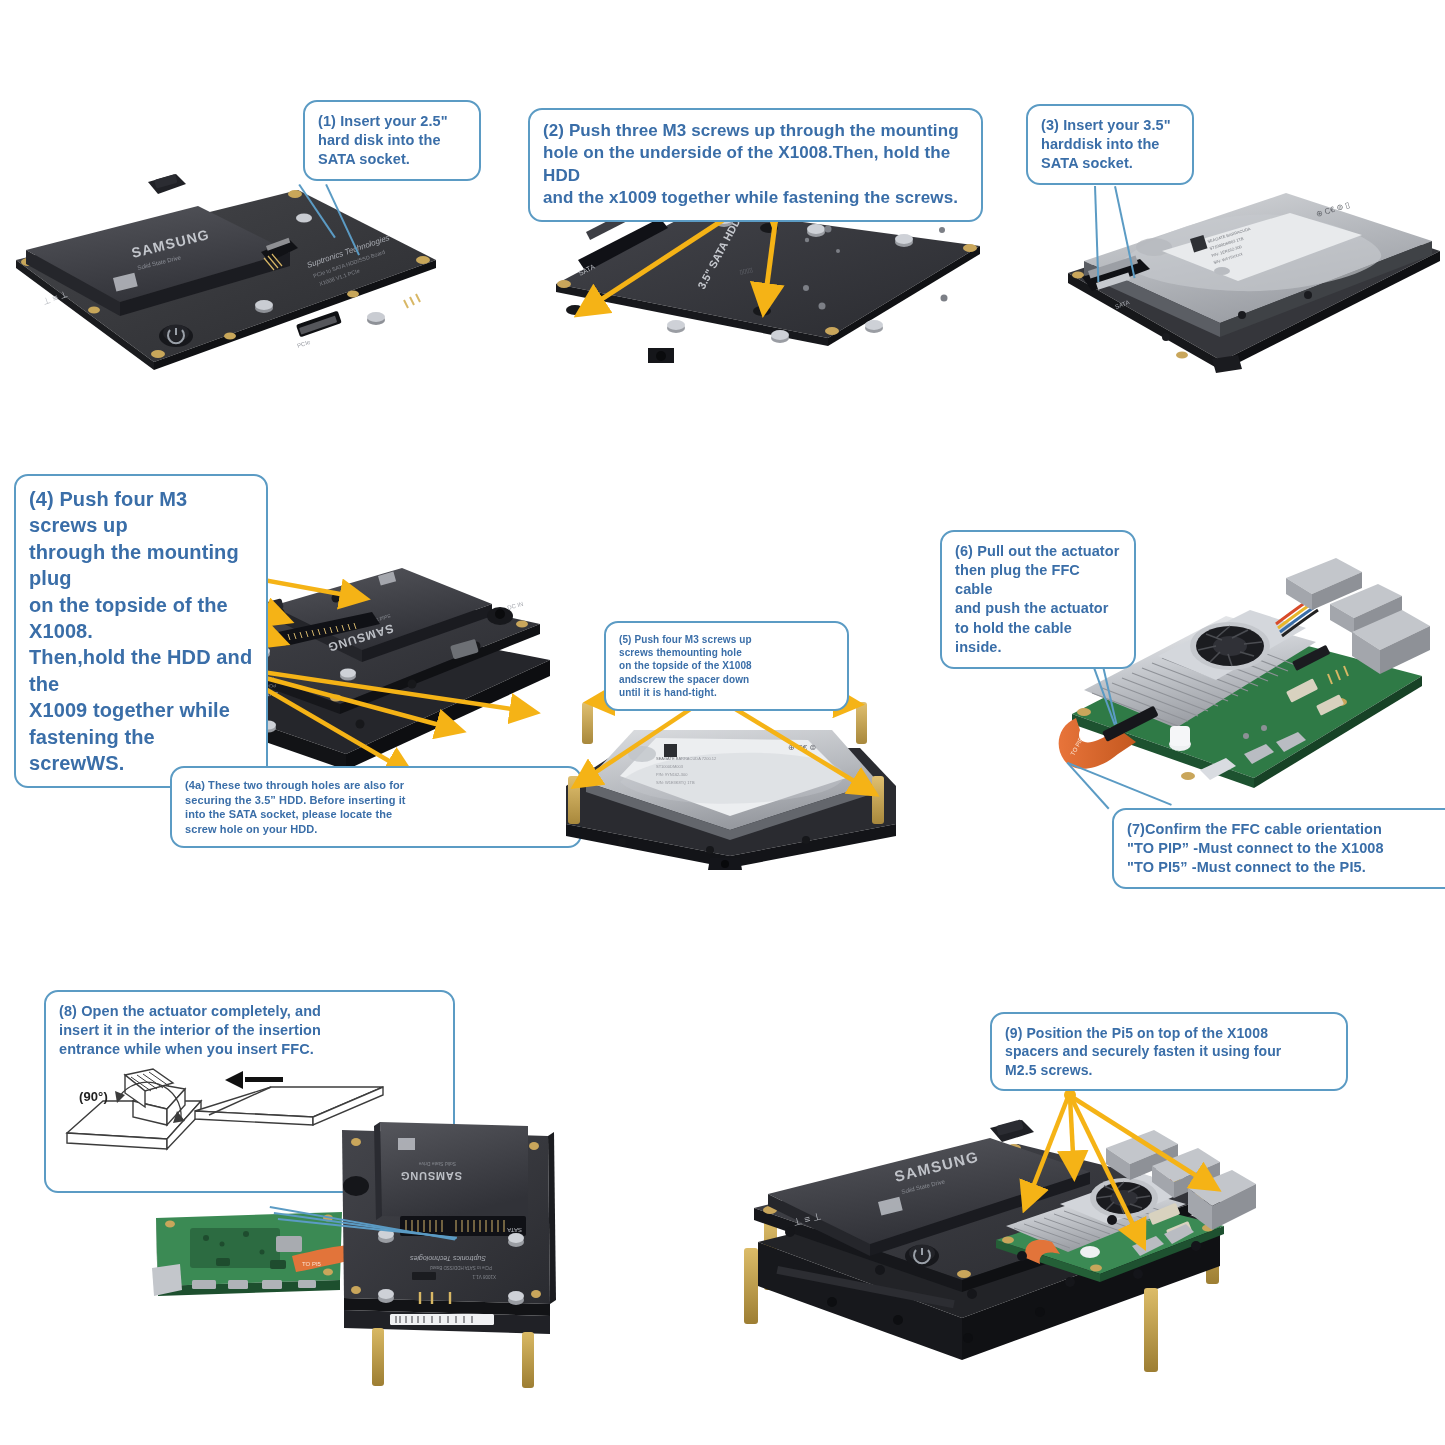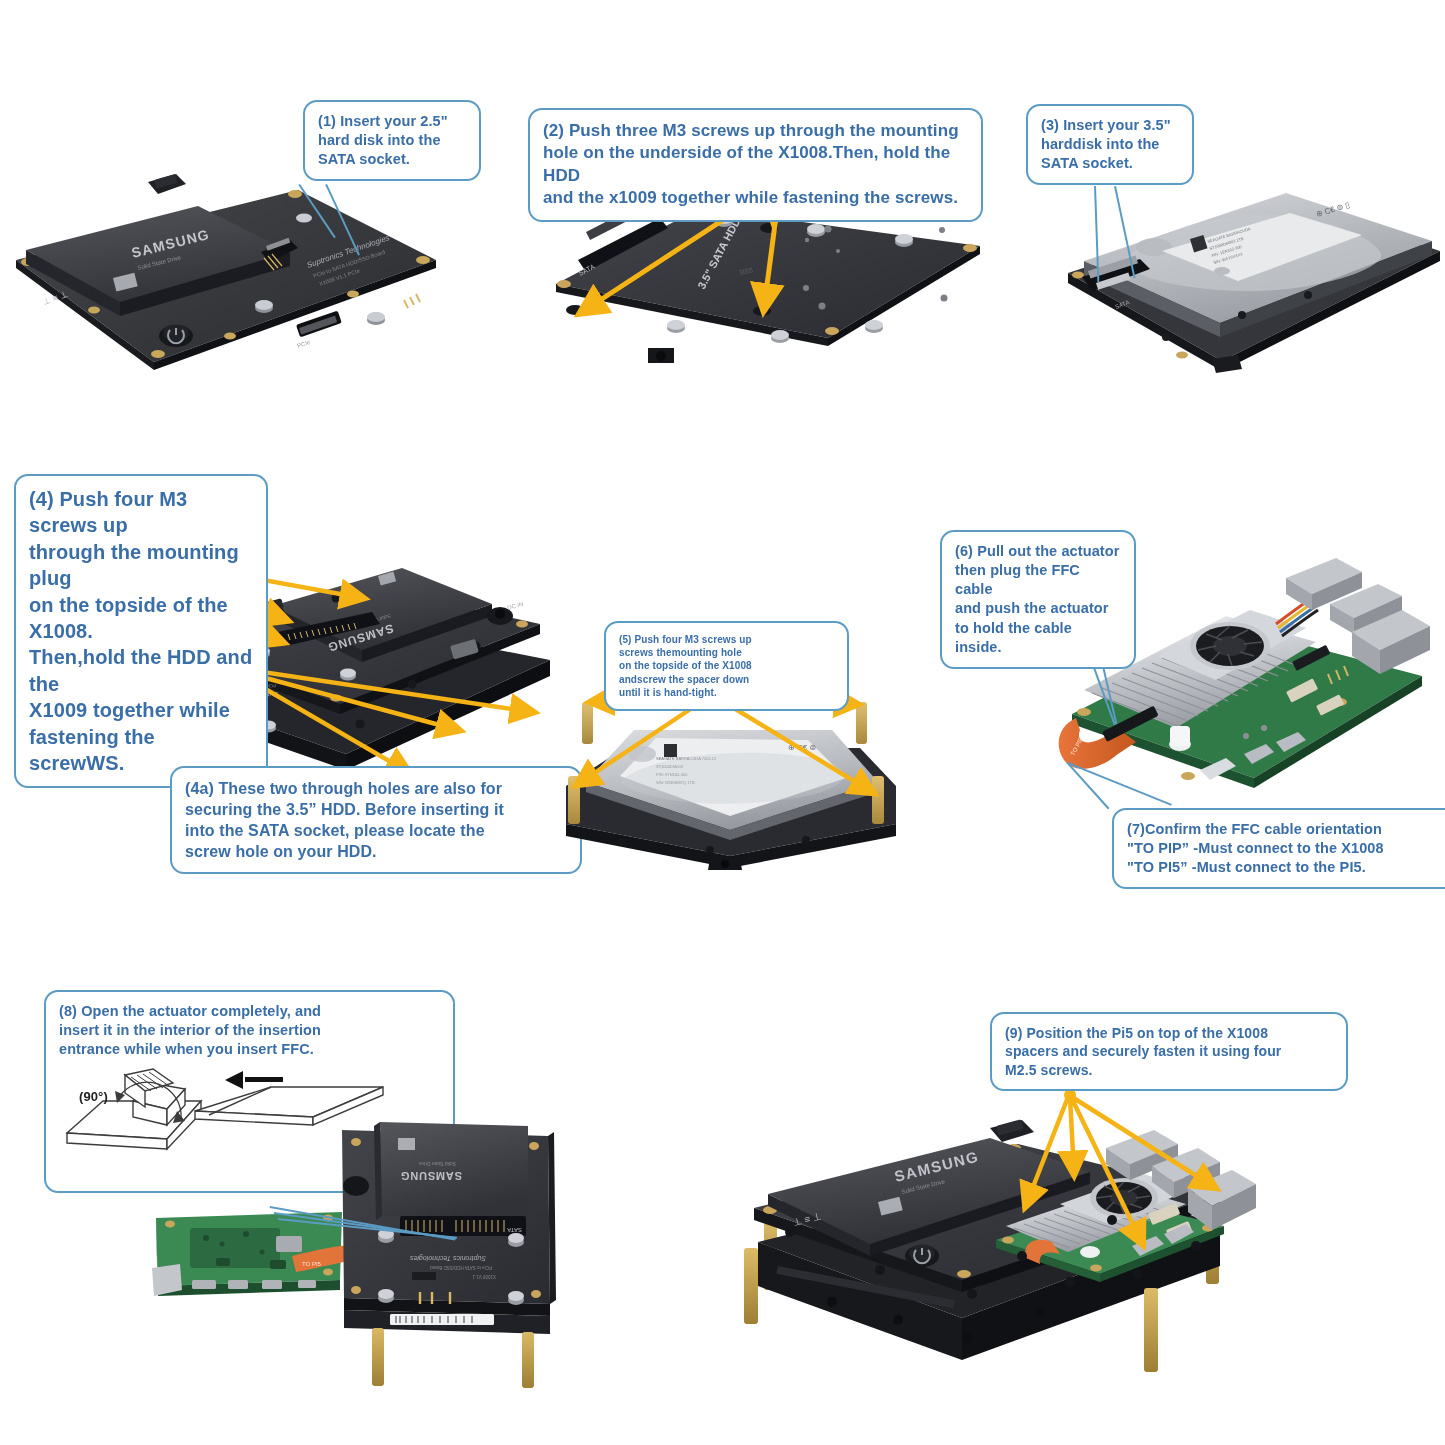--- a/index.html
+++ b/index.html
@@ -385,21 +385,21 @@
 
 <div class="callout" style="left:14px;top:474px;width:254px;font-size:20px;">
   <p>(4) Push four M3 screws up</p>
   <p>through the mounting plug</p>
   <p>on the topside of the X1008.</p>
   <p>Then,hold the HDD and the</p>
   <p>X1009 together while</p>
   <p>fastening the screwWS.</p>
 </div>
 
-<div class="callout" style="left:170px;top:766px;width:412px;font-size:16px;">
+<div class="callout" style="left:170px;top:766px;width:412px;font-size:11px;">
   <p>(4a) These two through holes are also for</p>
   <p>securing the 3.5” HDD. Before inserting it</p>
   <p>into the SATA socket, please locate the</p>
   <p>screw hole on your HDD.</p>
 </div>
 
 <div class="photo" style="left:560px;top:690px;width:340px;height:180px;">
   <svg width="340" height="180" viewBox="0 0 340 180">
     <defs>
       <linearGradient id="hdd5" x1="0" y1="0" x2=".4" y2="1">

